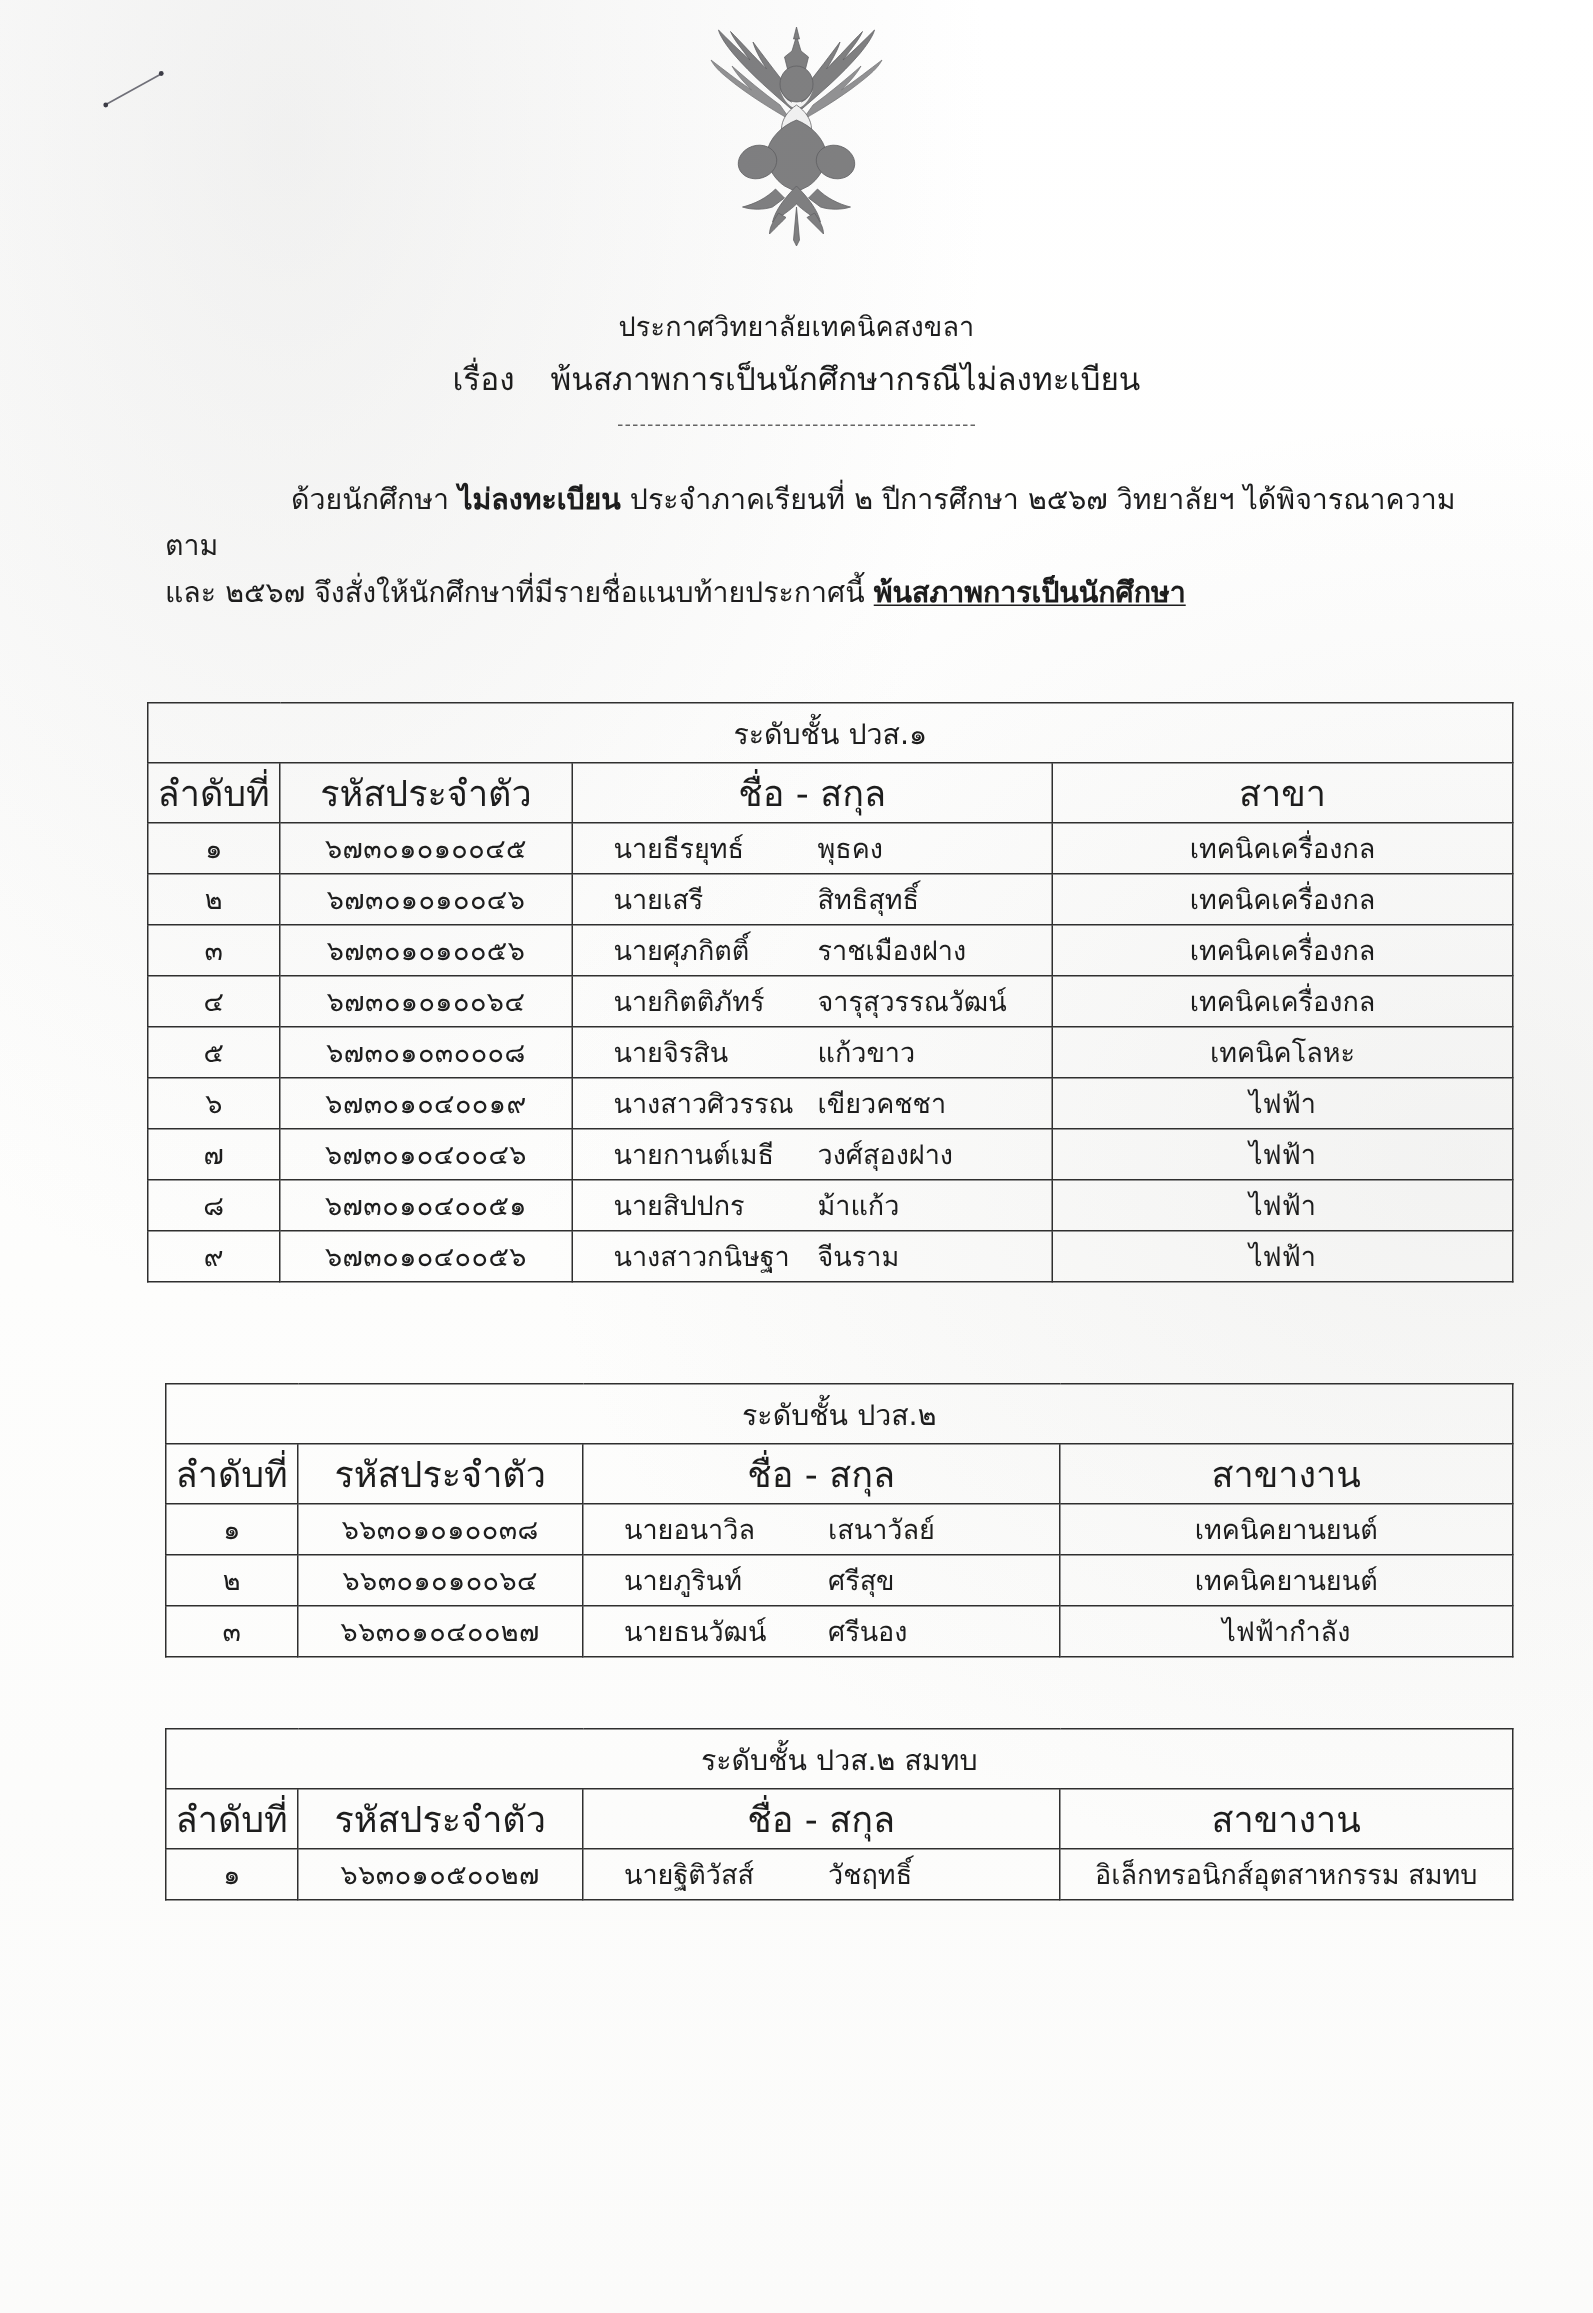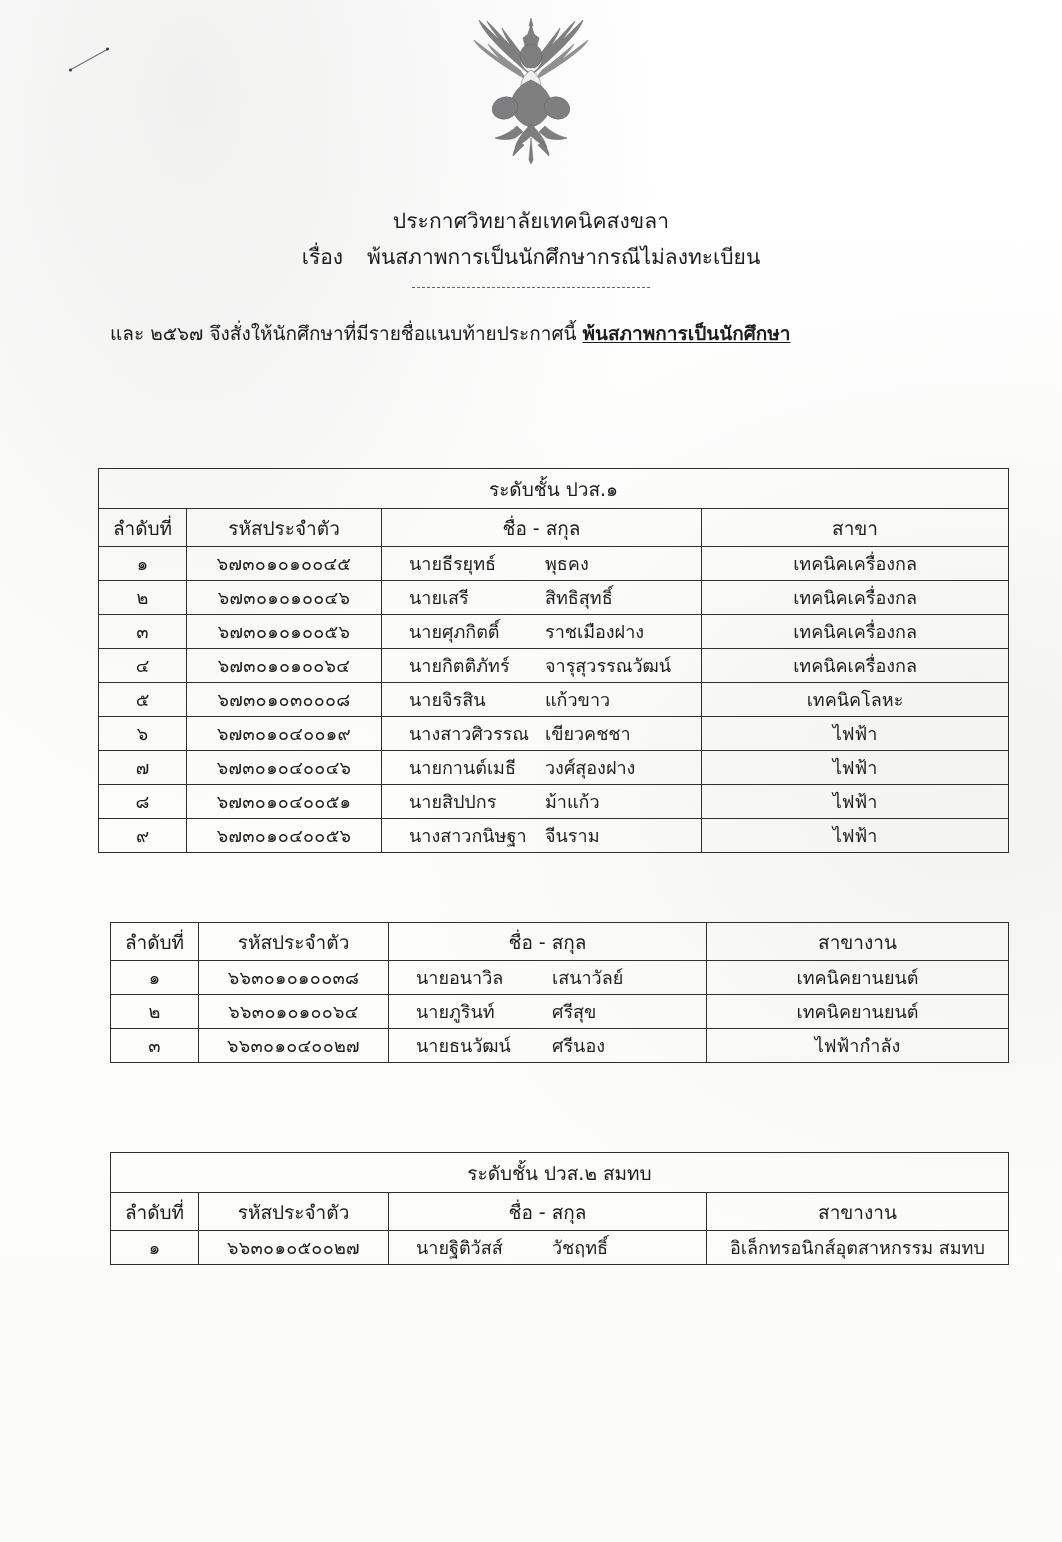--- a/index.html
+++ b/index.html
@@ -41,21 +41,21 @@
   }
   .emblem { width: 128px; height: 150px; opacity: 0.88; }
 
   
   .head-block {
     position: absolute;
     left: 0; right: 0; top: 206px;
     text-align: center;
   }
   .head-line1 {
-    font-size: 21px;
+    font-size: 18px;
     letter-spacing: 0.1px;
     line-height: 1.45;
     color: #1d1d1d;
   }
   .head-line2row {
     display: flex;
     justify-content: center;
     align-items: baseline;
     gap: 24px;
     margin-top: 4px;
@@ -103,21 +103,21 @@
     vertical-align: middle;
   }
   .cap-cell {
     height: 40px;
     text-align: center;
     font-size: 19px;
   }
   .hdr-cell {
     height: 38px;
     text-align: center;
-    font-size: 19px;
+    font-size: 24px;
   }
   .row-cell { height: 34px; font-size: 18px; }
 
   .c-no    { text-align: center; }
   .c-code  { text-align: center; letter-spacing: 0.3px; }
   .c-major { text-align: center; }
 
   .c-name {
     text-align: left;
     padding-left: 14px;
@@ -190,20 +190,25 @@
     <div class="head-line1">ประกาศวิทยาลัยเทคนิคสงขลา</div>
     <div class="head-line2row">
       <span class="head-subject-label">เรื่อง</span>
       <span class="head-subject-text">พ้นสภาพการเป็นนักศึกษากรณีไม่ลงทะเบียน</span>
     </div>
     <div class="rule"></div>
   </div>
 
   <div class="body-block">
     <p>
+      <span class="indent"></span><span>ด้วยนักศึกษา</span>
+      <span class="b nowrap">ไม่ลงทะเบียน</span>
+      <span>ประจำภาคเรียนที่ ๒ ปีการศึกษา ๒๕๖๗  วิทยาลัยฯ  ได้พิจารณาความตาม</span>
+    </p>
+    <p>
       <span>และ ๒๕๖๗ จึงสั่งให้นักศึกษาที่มีรายชื่อแนบท้ายประกาศนี้</span>
       <span class="bu nowrap">พ้นสภาพการเป็นนักศึกษา</span>
     </p>
   </div>
 
   <table class="tbl" id="table1">
     <colgroup>
       <col style="width:88px">
         <col style="width:195px">
         <col style="width:320px">
@@ -325,20 +330,23 @@
 
   <table class="tbl" id="table2">
     <colgroup>
       <col style="width:88px">
         <col style="width:190px">
         <col style="width:318px">
         <col style="width:302px">
     </colgroup>
     <thead>
       <tr>
+        <td class="cap-cell" colspan="4">ระดับชั้น ปวส.๒</td>
+      </tr>
+      <tr>
         <th class="hdr-cell">ลำดับที่</th>
         <th class="hdr-cell">รหัสประจำตัว</th>
         <th class="hdr-cell">ชื่อ - สกุล</th>
         <th class="hdr-cell">สาขางาน</th>
       </tr>
     </thead>
     <tbody>
       <tr>
           <td class="row-cell c-no">๑</td>
           <td class="row-cell c-code">๖๖๓๐๑๐๑๐๐๓๘</td>

